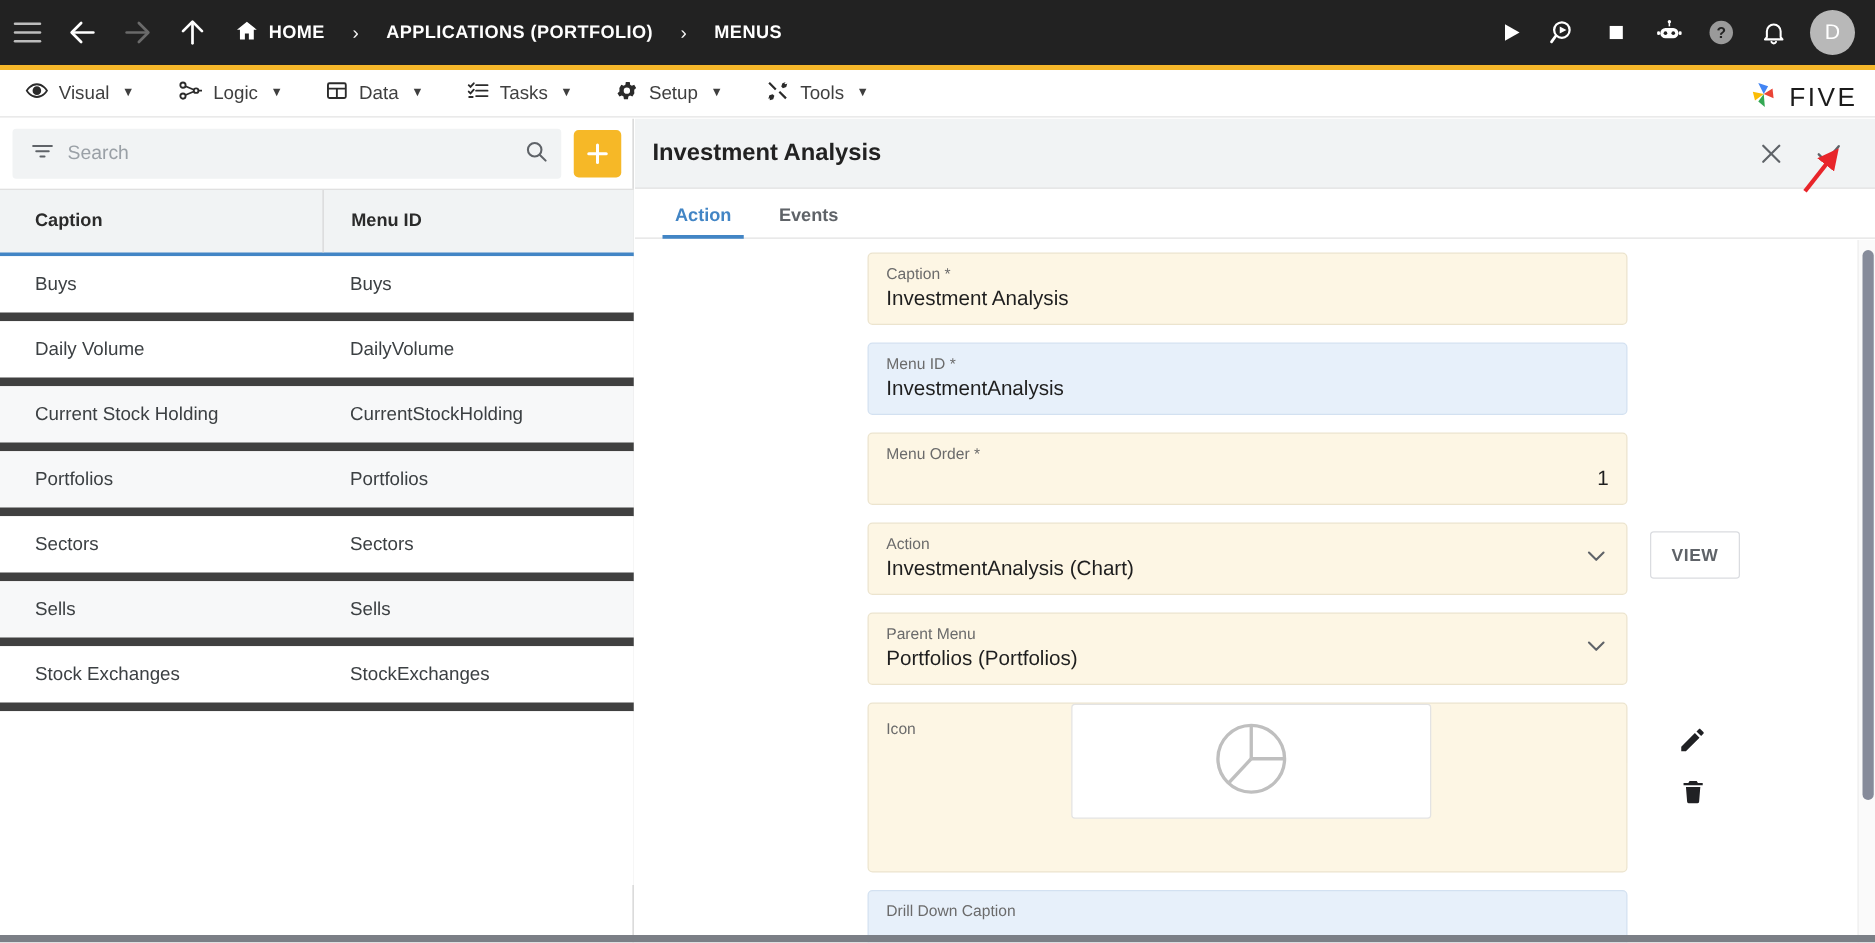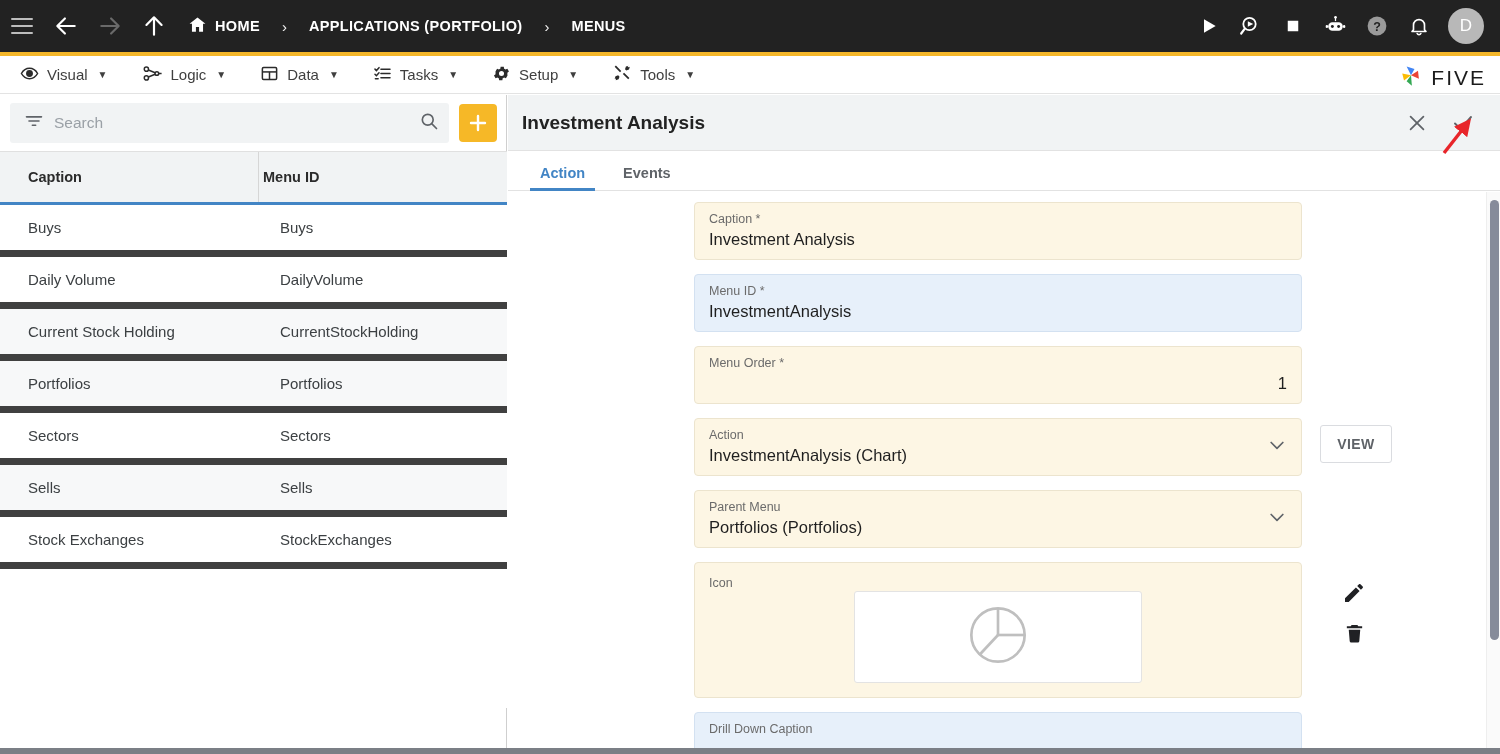--- a/index.html
+++ b/index.html
@@ -93,21 +93,21 @@
   .grid-head {
     display:flex; height:54px; align-items:center;
     background:#f1f3f4; border-bottom: 3px solid #4285c5;
     border-top:1px solid #e0e0e0;
   }
   .gh-cell {
     font-size:14.5px; font-weight:700; color:#2b2b2b; padding-left: 28px;
     display:flex; align-items:center; height:100%;
   }
   .gh-cell.c1 { width: 258px; }
-  .gh-cell.c2 { width: 231px; border-left:1px solid #d6d6d6; padding-left:4px; }
+  .gh-cell.c2 { width: 231px; border-left:1px solid #d6d6d6; padding-left:22px; }
   .row {
     display:flex; height:52px; align-items:center;
     border-bottom: 7px solid #404040; cursor:pointer;
     background:#ffffff;
   }
   .row.alt { background:#f7f8f9; }
   .rc {
     font-size:15px; color:#3c4043; padding-left:28px;
     overflow:hidden; text-overflow:ellipsis; white-space:nowrap;
   }
@@ -156,21 +156,21 @@
     position:absolute; right:14px; top:50%; transform:translateY(-50%);
     color:#5f6368; pointer-events:none;
   }
   .view-btn {
     width:72px; height:38px; margin-left: 18px; margin-top: 7px;
     border:1px solid #dadce0; background:#fff; border-radius:3px;
     display:flex; align-items:center; justify-content:center;
     font-size:14px; font-weight:700; color:#5f6368; letter-spacing:.4px; cursor:pointer;
   }
 
-  .icon-field { height: 136px; display:flex; align-items:center; padding: 0 14px; flex-direction: column; }
+  .icon-field { height: 136px; display:flex; align-items:flex-start; padding: 0 14px; }
   .icon-field .flabel { width: 148px; align-self:flex-start; padding-top: 12px; }
   .icon-preview {
     width: 288px; height: 92px; background:#fff; border:1px solid #e3e3e3; border-radius:3px;
     display:flex; align-items:center; justify-content:center;
   }
   .icon-tools {
     position:absolute; left: 806px; top: 0; height: 106px; width: 80px;
     display:flex; flex-direction:column; align-items:center; justify-content:space-around; padding: 12px 0;
   }
   .icon-tool { cursor:pointer; color:#202124; }

